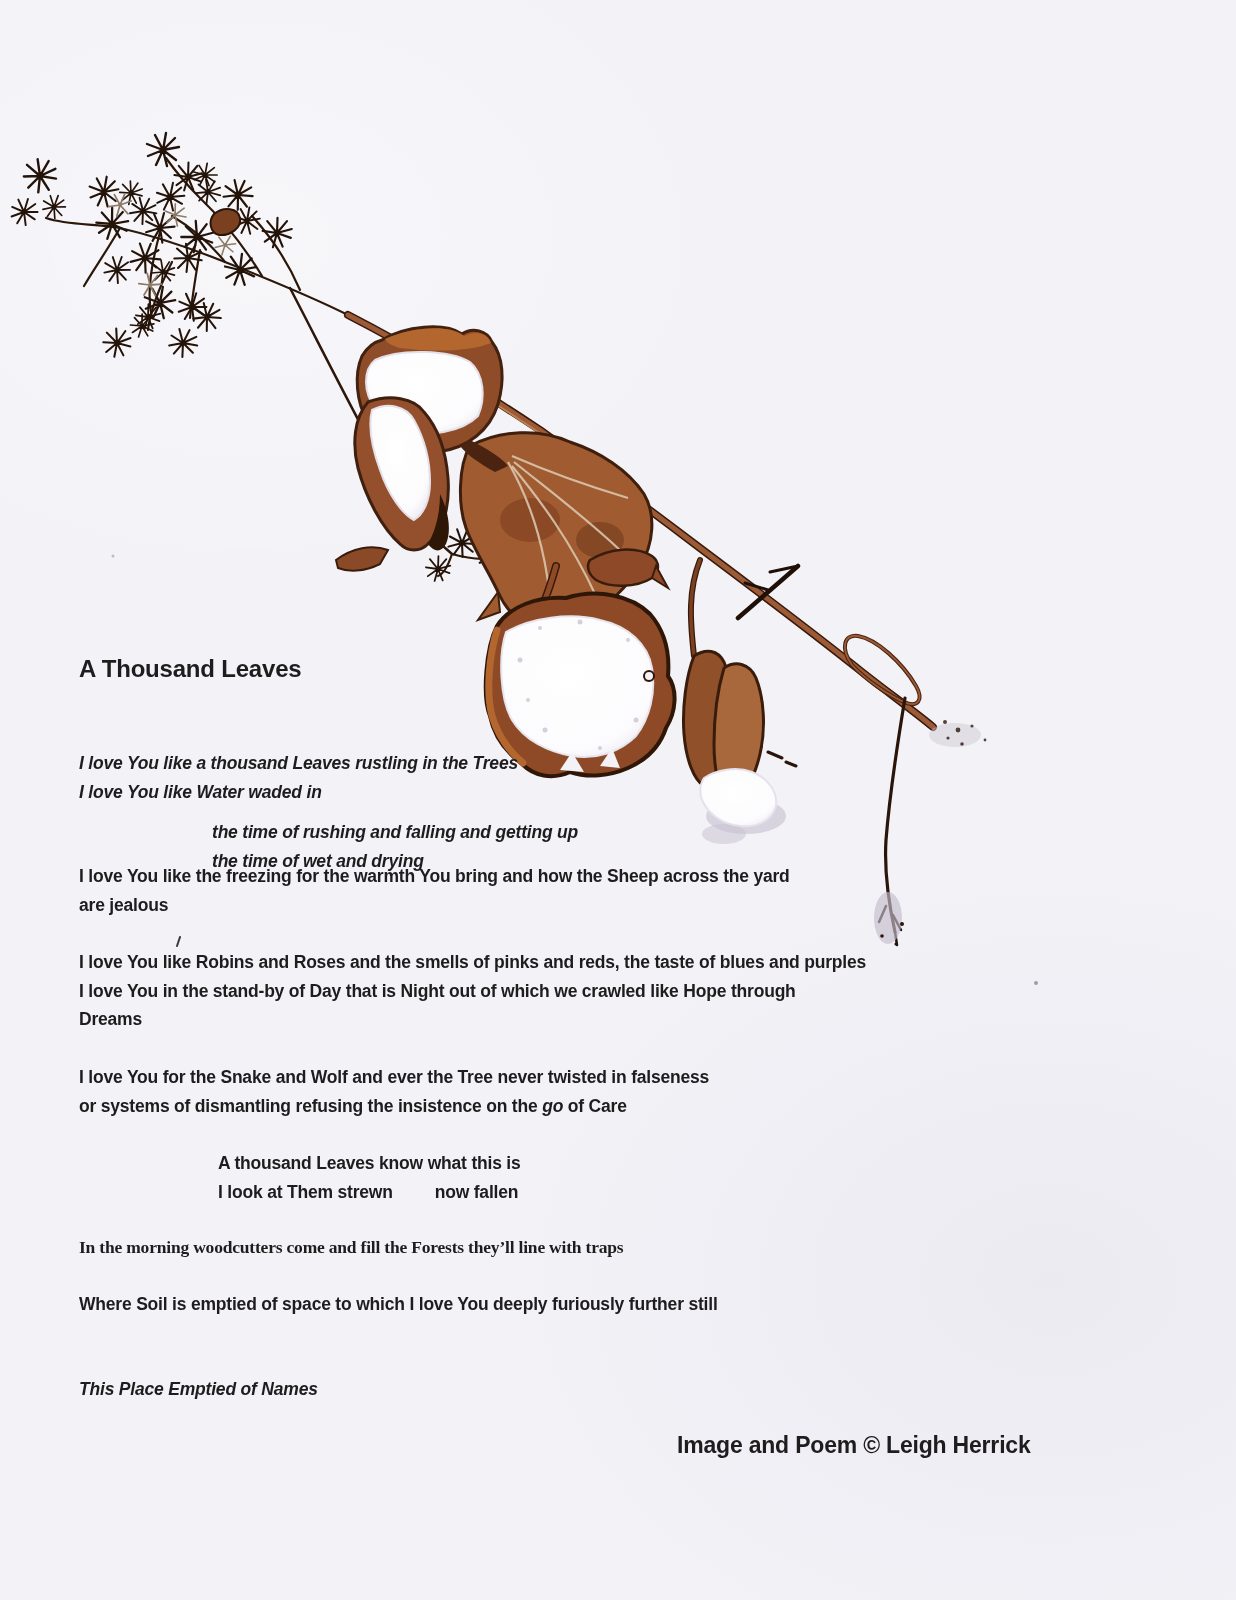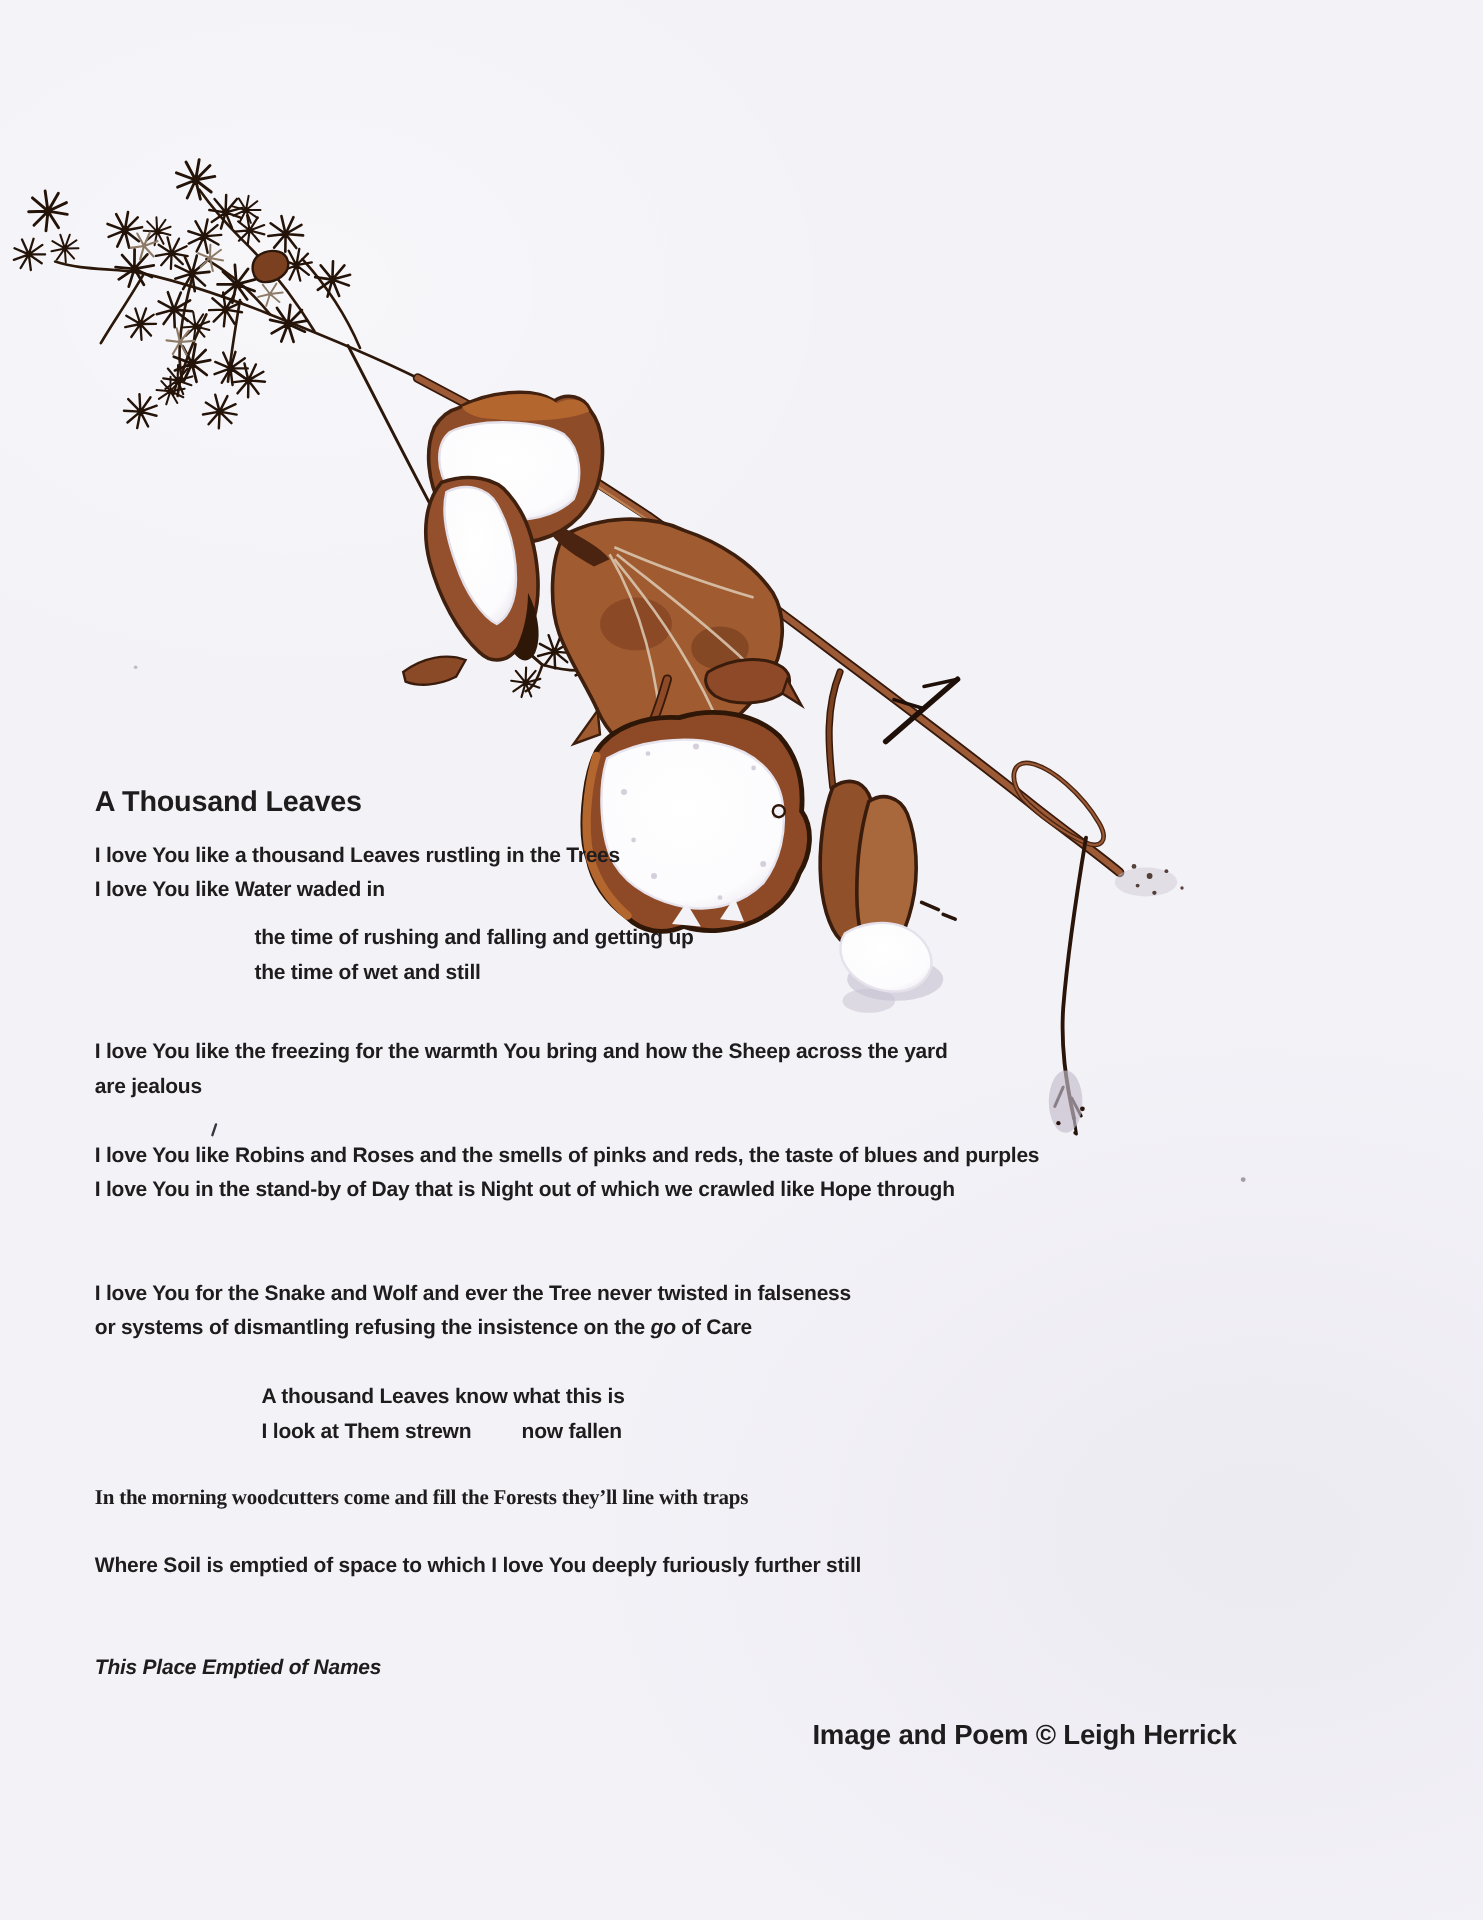--- a/index.html
+++ b/index.html
@@ -21,21 +21,21 @@
     position:absolute;left:79px;top:654px;
     font-size:24px;font-weight:bold;letter-spacing:-0.2px;
     line-height:30px;white-space:pre;
   }
   .stanza{position:absolute;left:79px;}
   .stanza .line{
     font-size:17.5px;font-weight:bold;letter-spacing:-0.2px;
     line-height:28.6px;white-space:pre;
   }
   .stanza .line .it{font-style:italic;}
-  #stanza-0{top:698px;}
+  #stanza-0{top:749px;font-style:italic;}
   #stanza-1{top:862px;}
   #stanza-2{top:948px;}
   #stanza-3{top:1063px;}
   #stanza-4{top:1149px;left:218px;}
   #stanza-5{top:1233px;font-family:Liberation Serif, serif;}
   #stanza-6{top:1290px;}
   #stanza-7{top:1375px;}
   .attribution{
     position:absolute;left:677px;top:1432px;
     font-size:23px;font-weight:bold;letter-spacing:-0.2px;
@@ -238,29 +238,30 @@
     </g>
   </svg>
 
   <div class="poem">
     <div class="title">A Thousand Leaves</div>
 
     <div class="stanza" id="stanza-0">
         <div class="line"><span>I love You like a thousand Leaves rustling in the Trees</span></div>
         <div class="line"><span>I love You like Water waded in</span></div>
         <div class="line" style="padding-left: 133px; margin-top: 12px;"><span>the time of rushing and falling and getting up</span></div>
-        <div class="line" style="padding-left: 133px;"><span>the time of wet and still</span></div>
+        <div class="line" style="padding-left: 133px;"><span>the time of wet and drying</span></div>
       </div>
     <div class="stanza" id="stanza-1">
         <div class="line"><span>I love You like the freezing for the warmth You bring and how the Sheep across the yard</span></div>
         <div class="line"><span>are jealous</span></div>
       </div>
     <div class="stanza" id="stanza-2">
         <div class="line"><span>I love You like Robins and Roses and the smells of pinks and reds, the taste of blues and purples</span></div>
         <div class="line"><span>I love You in the stand-by of Day that is Night out of which we crawled like Hope through</span></div>
+        <div class="line"><span>Dreams</span></div>
       </div>
     <div class="stanza" id="stanza-4">
         <div class="line"><span>A thousand Leaves know what this is</span></div>
         <div class="line"><span>I look at Them strewn         now fallen</span></div>
       </div>
     <div class="stanza" id="stanza-3">
         <div class="line"><span>I love You for the Snake and Wolf and ever the Tree never twisted in falseness</span></div>
         <div class="line"><span>or systems of dismantling refusing the insistence on the </span><span class="it">go</span><span> of Care</span></div>
       </div>
     <div class="stanza" id="stanza-5">

